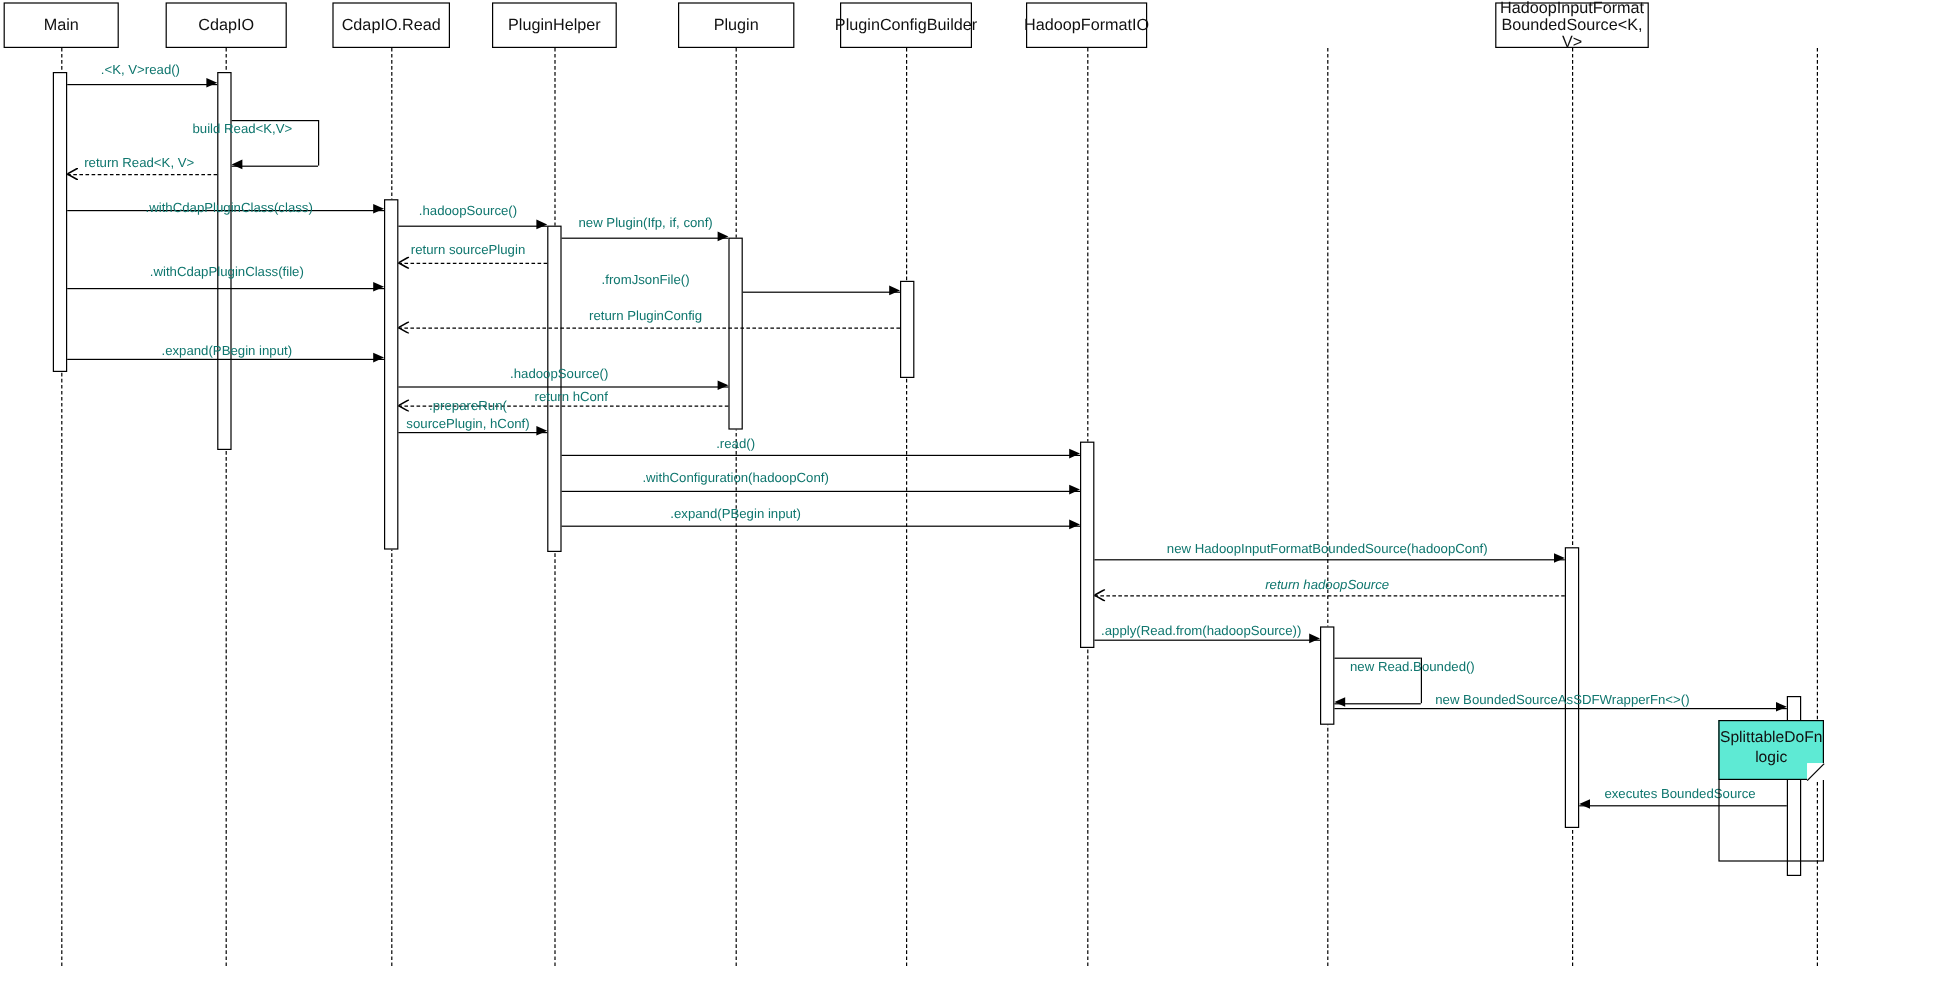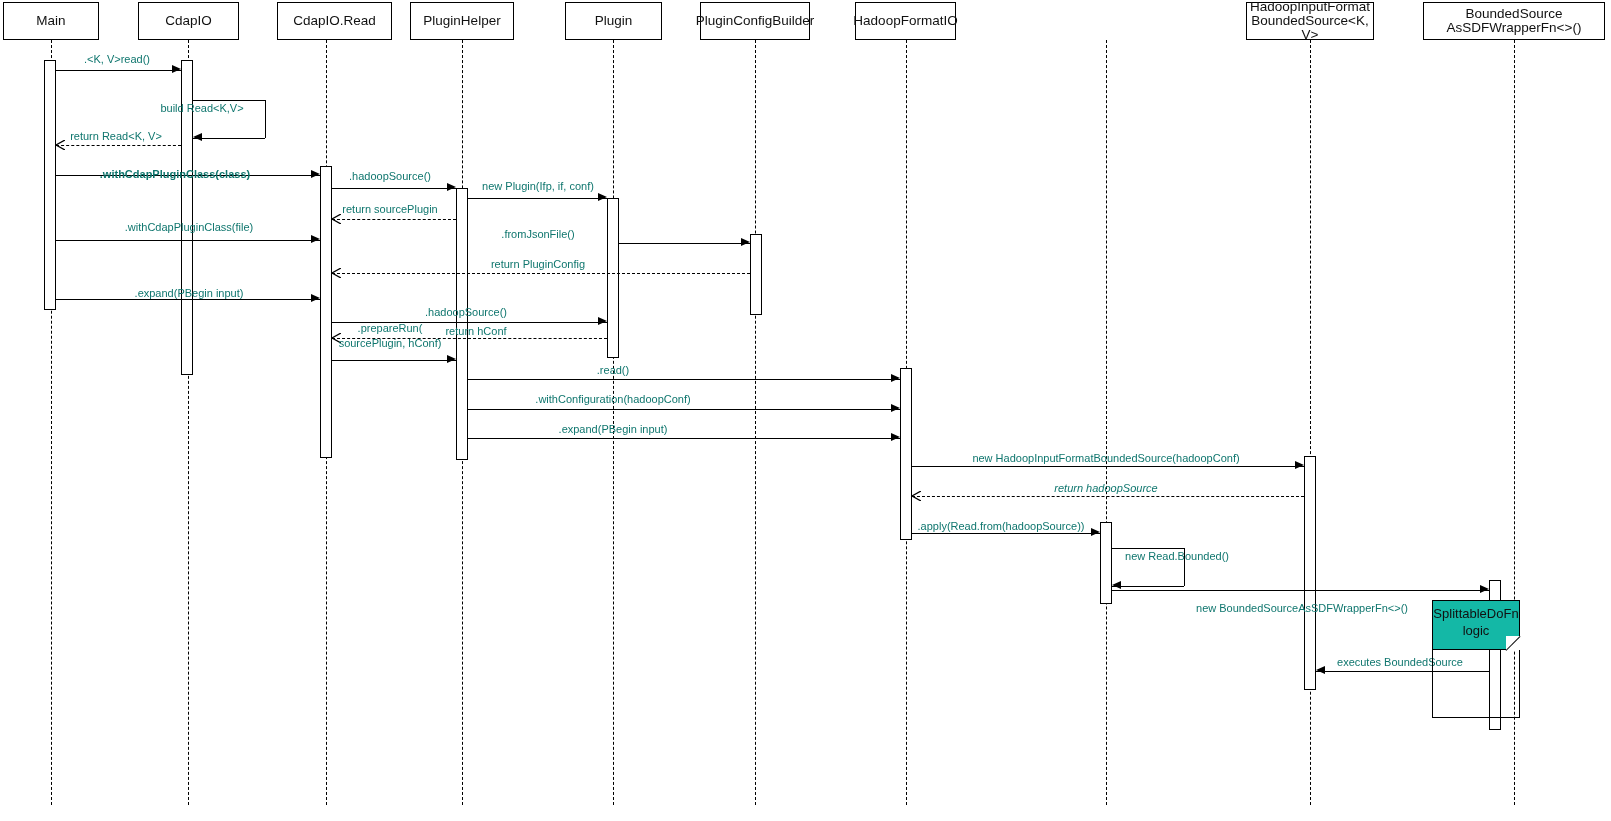--- a/index.html
+++ b/index.html
@@ -40,21 +40,21 @@
   }
   .msg-label.center{transform:translateX(-50%);text-align:center;}
   .msg-label.two-line{white-space:pre-line;text-align:center;line-height:15px;}
 
   .selfcall{position:absolute;}
   .selfcall .top{position:absolute;left:0;top:0;height:0;border-top:1.3px solid #000;}
   .selfcall .right{position:absolute;top:0;width:0;border-left:1.3px solid #000;}
   .selfcall .bot{position:absolute;left:0;height:0;border-top:1.3px solid #000;}
 
   .note{
-    position:absolute;box-sizing:border-box;background:#14b8a6;border:1.3px solid #000;
+    position:absolute;box-sizing:border-box;background:#5eead4;border:1.3px solid #000;
     font-size:13px;line-height:17px;text-align:center;color:#111;
     display:flex;align-items:center;justify-content:center;white-space:pre-line;
     padding-bottom:6px;
   }
   .note-fold{
     position:absolute;width:0;height:0;
     border-left:14px solid #fff;border-bottom:14px solid #fff;
   }
   .note-fold-line{position:absolute;height:0;border-top:1.3px solid #000;transform-origin:left center;}
   .plain-box{position:absolute;box-sizing:border-box;border:1.3px solid #000;background:transparent;}
@@ -72,42 +72,38 @@
     <div class="lifeline" style="left: 905.5px; top: 40px; height: 765px;"></div>
     <div class="lifeline" style="left: 1105.5px; top: 40px; height: 765px;"></div>
     <div class="lifeline" style="left: 1309.5px; top: 40px; height: 765px;"></div>
     <div class="lifeline" style="left: 1513.5px; top: 40px; height: 765px;"></div>
     <div class="lifeline-head" style="left: 3px; top: 2px; width: 96px; height: 38px;">
       <span>Main</span>
     </div>
     <div class="lifeline-head" style="left: 138px; top: 2px; width: 101px; height: 38px;">
       <span>CdapIO</span>
     </div>
-    <div class="lifeline-head" style="left: 277px; top: 2px; width: 115px; height: 38px;">
+    <div class="lifeline-head" style="left: 277px; top: 2px; width: 98px; height: 38px;">
       <span>CdapIO.Read</span>
     </div>
     <div class="lifeline-head" style="left: 410px; top: 2px; width: 104px; height: 38px;">
       <span>PluginHelper</span>
     </div>
     <div class="lifeline-head" style="left: 565px; top: 2px; width: 97px; height: 38px;">
       <span>Plugin</span>
     </div>
     <div class="lifeline-head" style="left: 700px; top: 2px; width: 110px; height: 38px;">
       <span>PluginConfigBuilder</span>
     </div>
     <div class="lifeline-head" style="left: 855px; top: 2px; width: 101px; height: 38px;">
       <span>HadoopFormatIO</span>
     </div>
     <div class="lifeline-head" style="left: 1246px; top: 2px; width: 128px; height: 38px;">
       <span>HadoopInputFormat
 BoundedSource&lt;K, V&gt;</span>
-    </div>
-    <div class="lifeline-head" style="left: 1423px; top: 2px; width: 182px; height: 38px;">
-      <span>BoundedSource
-AsSDFWrapperFn&lt;&gt;()</span>
     </div>
     <div class="activation" style="left: 44px; top: 60px; width: 12px; height: 250px;"></div>
     <div class="activation" style="left: 181px; top: 60px; width: 12px; height: 315px;"></div>
     <div class="activation" style="left: 320px; top: 166px; width: 12px; height: 292px;"></div>
     <div class="activation" style="left: 456px; top: 188px; width: 12px; height: 272px;"></div>
     <div class="activation" style="left: 607px; top: 198px; width: 12px; height: 160px;"></div>
     <div class="activation" style="left: 750px; top: 234px; width: 12px; height: 81px;"></div>
     <div class="activation" style="left: 900px; top: 368px; width: 12px; height: 172px;"></div>
     <div class="activation" style="left: 1100px; top: 522px; width: 12px; height: 82px;"></div>
     <div class="activation" style="left: 1304px; top: 456px; width: 12px; height: 234px;"></div>
@@ -124,21 +120,21 @@
     <div class="msg-label center" style="left: 202px; top: 101px;">build Read&lt;K,V&gt;</div>
     <div class="msg-line dashed" style="left: 56px; top: 145px; width: 125px;"></div>
     <div class="arrow-open" style="left: 56px; top: 140px;">
       <svg width="9" height="10">
         <path d="M9,0 L0,5 L9,10" fill="none" stroke="#000" stroke-width="1.3"></path>
       </svg>
     </div>
     <div class="msg-label center" style="left: 116px; top: 129px;">return Read&lt;K, V&gt;</div>
     <div class="msg-line" style="left: 56px; top: 175px; width: 264px;"></div>
     <div class="arrow-solid right" style="left: 311px; top: 170.4px;"></div>
-    <div class="msg-label center" style="left: 175px; top: 167px; font-weight: bold;">.withCdapPluginClass(class)</div>
+    <div class="msg-label center" style="left: 191px; top: 167px;">.withCdapPluginClass(class)</div>
     <div class="msg-line" style="left: 332px; top: 188px; width: 124px;"></div>
     <div class="arrow-solid right" style="left: 447px; top: 183.4px;"></div>
     <div class="msg-label center" style="left: 390px; top: 169px;">.hadoopSource()</div>
     <div class="msg-line" style="left: 468px; top: 198px; width: 139px;"></div>
     <div class="arrow-solid right" style="left: 598px; top: 193.4px;"></div>
     <div class="msg-label center" style="left: 538px; top: 179px;">new Plugin(Ifp, if, conf)</div>
     <div class="msg-line dashed" style="left: 332px; top: 219px; width: 124px;"></div>
     <div class="arrow-open" style="left: 332px; top: 214px;">
       <svg width="9" height="10">
         <path d="M9,0 L0,5 L9,10" fill="none" stroke="#000" stroke-width="1.3"></path>
@@ -166,21 +162,21 @@
     <div class="msg-label center" style="left: 466px; top: 305px;">.hadoopSource()</div>
     <div class="msg-line dashed" style="left: 332px; top: 338px; width: 275px;"></div>
     <div class="arrow-open" style="left: 332px; top: 333px;">
       <svg width="9" height="10">
         <path d="M9,0 L0,5 L9,10" fill="none" stroke="#000" stroke-width="1.3"></path>
       </svg>
     </div>
     <div class="msg-label center" style="left: 466px; top: 324px; padding-left: 20px;">return hConf</div>
     <div class="msg-line" style="left: 332px; top: 360px; width: 124px;"></div>
     <div class="arrow-solid right" style="left: 447px; top: 355.4px;"></div>
-    <div class="msg-label center two-line" style="left: 390px; top: 321px;">.prepareRun(
+    <div class="msg-label center two-line" style="left: 390px; top: 332px;">.prepareRun(
 sourcePlugin, hConf)</div>
     <div class="msg-line" style="left: 468px; top: 379px; width: 432px;"></div>
     <div class="arrow-solid right" style="left: 891px; top: 374.4px;"></div>
     <div class="msg-label center" style="left: 613px; top: 363px;">.read()</div>
     <div class="msg-line" style="left: 468px; top: 409px; width: 432px;"></div>
     <div class="arrow-solid right" style="left: 891px; top: 404.4px;"></div>
     <div class="msg-label center" style="left: 613px; top: 392px;">.withConfiguration(hadoopConf)</div>
     <div class="msg-line" style="left: 468px; top: 438px; width: 432px;"></div>
     <div class="arrow-solid right" style="left: 891px; top: 433.4px;"></div>
     <div class="msg-label center" style="left: 613px; top: 422px;">.expand(PBegin input)</div>
@@ -199,21 +195,21 @@
     <div class="msg-label center" style="left: 1001px; top: 519px;">.apply(Read.from(hadoopSource))</div>
     <div class="selfcall" style="left: 1112px; top: 548px; width: 72px; height: 38px;">
       <div class="top" style="width: 72px;"></div>
       <div class="right" style="left: 72px; height: 38px;"></div>
       <div class="bot" style="width: 72px; top: 38px;"></div>
     </div>
     <div class="arrow-solid left" style="left: 1112px; top: 581.4px;"></div>
     <div class="msg-label center" style="left: 1177px; top: 549px;">new Read.Bounded()</div>
     <div class="msg-line" style="left: 1112px; top: 590px; width: 377px;"></div>
     <div class="arrow-solid right" style="left: 1480px; top: 585.4px;"></div>
-    <div class="msg-label center" style="left: 1302px; top: 577px; margin-top: 24px;">new BoundedSourceAsSDFWrapperFn&lt;&gt;()</div>
+    <div class="msg-label center" style="left: 1302px; top: 577px;">new BoundedSourceAsSDFWrapperFn&lt;&gt;()</div>
     <div class="msg-line" style="left: 1316px; top: 671px; width: 173px;"></div>
     <div class="arrow-solid left" style="left: 1316px; top: 666.4px;"></div>
     <div class="msg-label center" style="left: 1400px; top: 655px;">executes BoundedSource</div>
     <div class="plain-box" style="left: 1432px; top: 600px; width: 88px; height: 118px;"></div>
     <div class="note" style="left: 1432px; top: 600px; width: 88px; height: 50px;">SplittableDoFn
 logic</div>
     <div class="note-fold" style="left: 1506px; top: 636px;"></div>
     <div class="note-fold-line" style="left: 1506px; top: 650px; width: 19.799px; transform: rotate(-45deg);"></div>
   </div>
 

